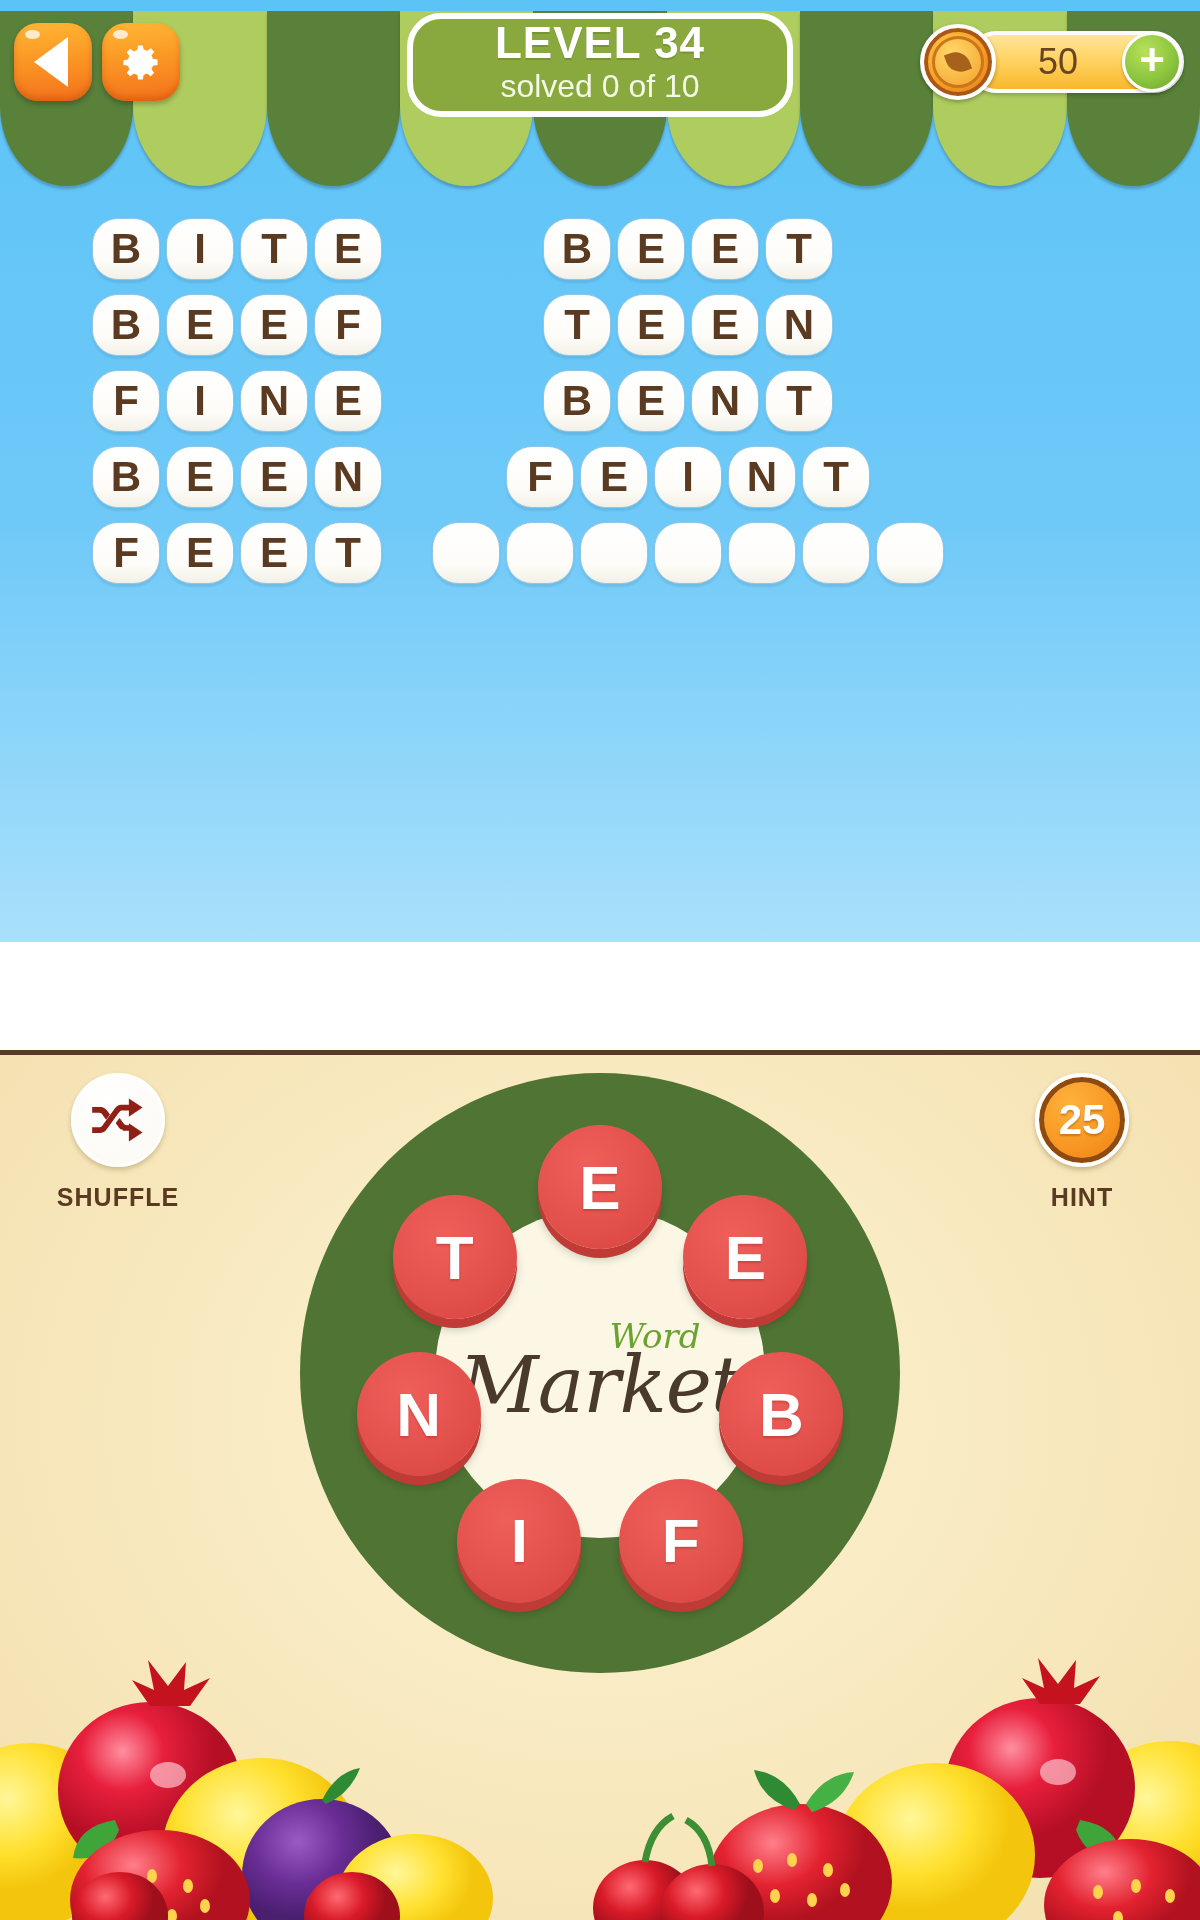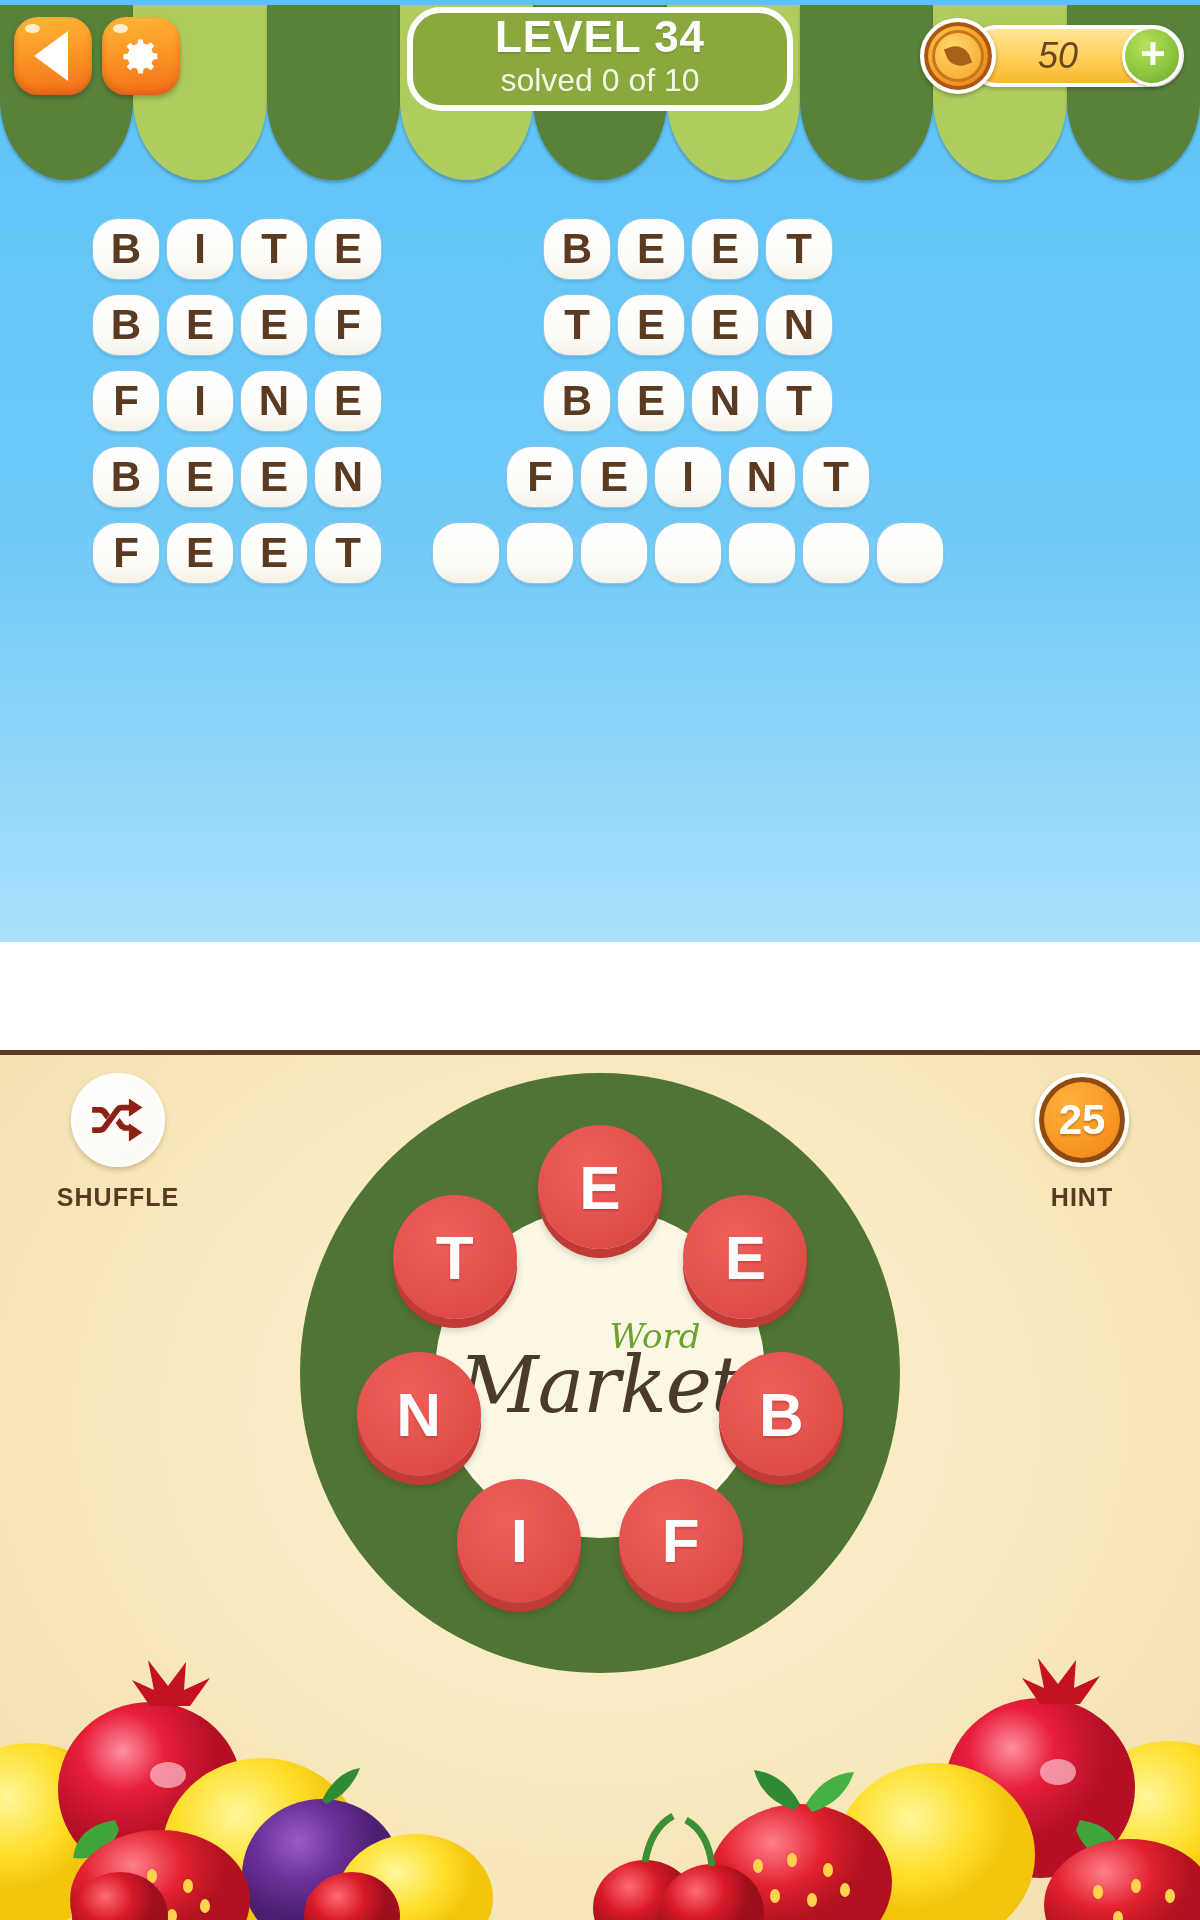--- a/index.html
+++ b/index.html
@@ -24,21 +24,21 @@
     position: absolute;
     left: 0; top: 0;
     width: 1200px;
     height: 942px;
     background: linear-gradient(180deg, #5cc3f7 0%, #6ec9f8 55%, #a9e0fb 100%);
   }
 
   
   .header {
     position: absolute;
-    left: 0; top: 5px;
+    left: 0; top: 11px;
     width: 1200px;
     height: 175px;
     z-index: 5;
   }
   .scallops {
     position: absolute;
     left: 0; top: 0;
     width: 1200px;
     height: 175px;
     display: flex;
@@ -111,21 +111,20 @@
   }
 
   
   .coin-bar {
     position: absolute;
     right: 16px; top: 20px;
     height: 62px;
     display: flex;
     align-items: center;
     z-index: 10;
-    font-style: italic;
   }
   .coin-pill {
     position: relative;
     height: 62px;
     width: 218px;
     margin-left: -30px;
     background: linear-gradient(180deg, #ffe49a 0%, #ffd464 45%, #f9b72c 100%);
     border: 4px solid #ffffff;
     border-radius: 32px;
     display: flex;

